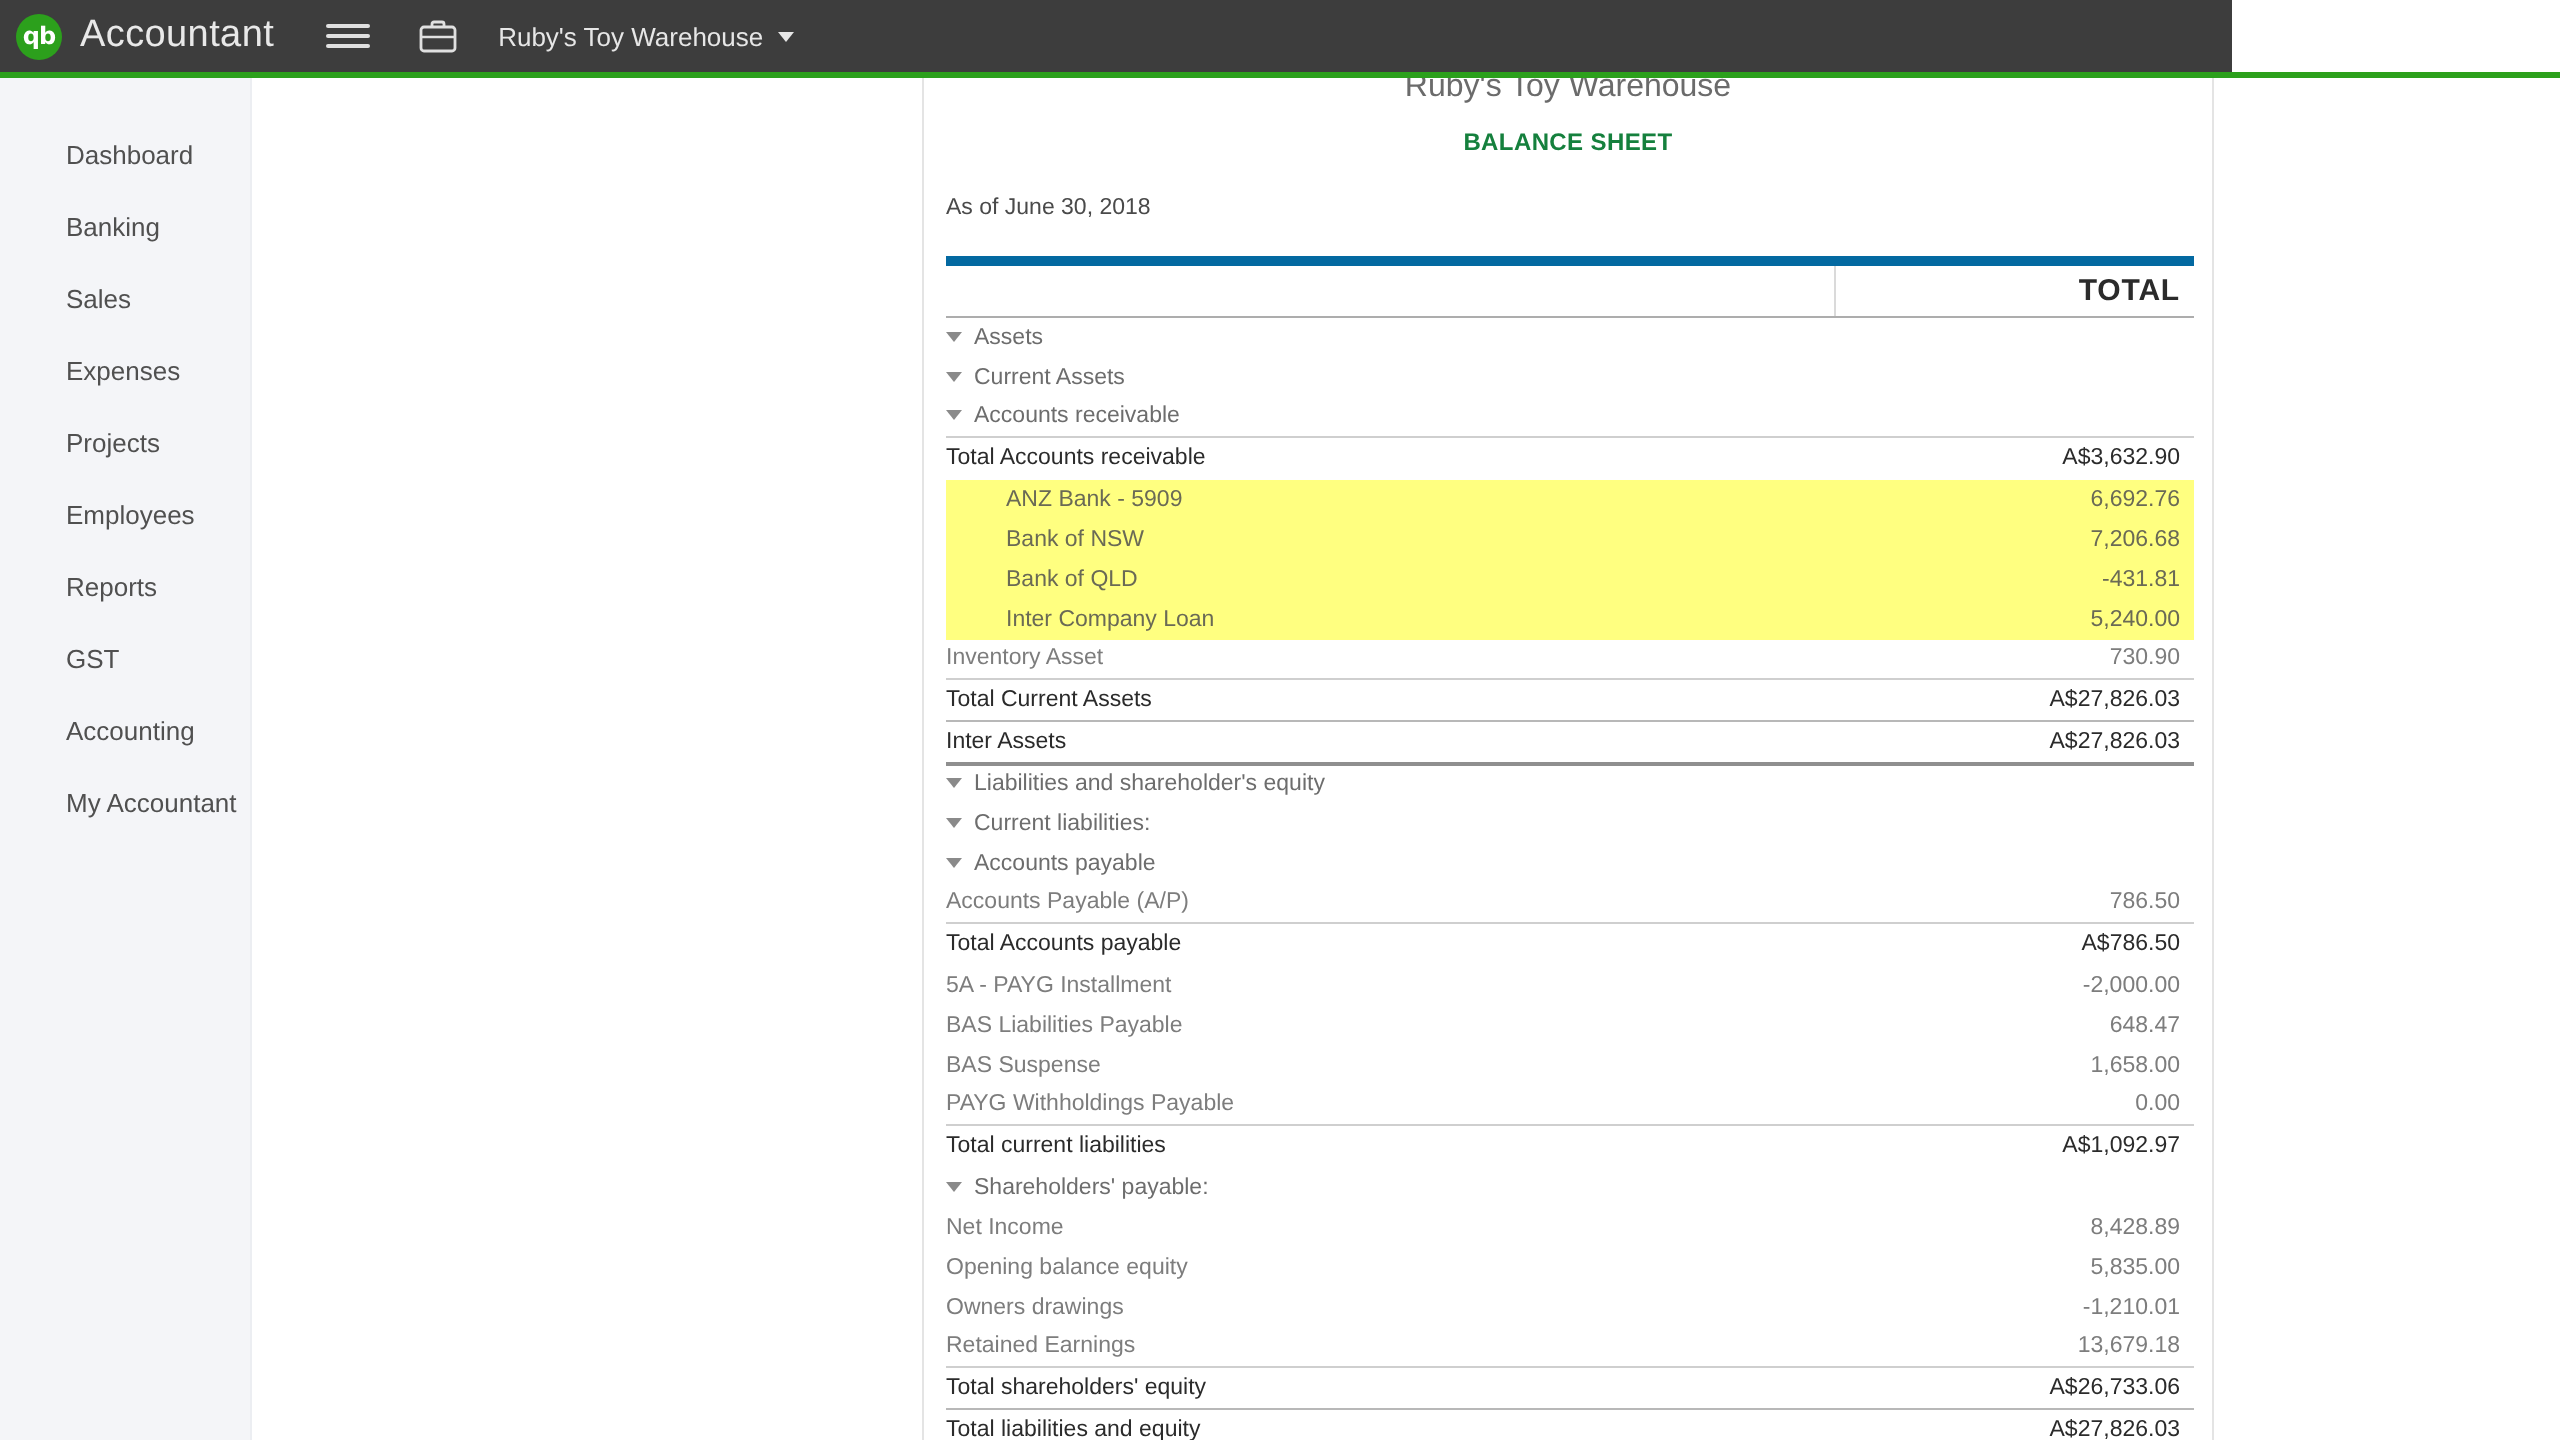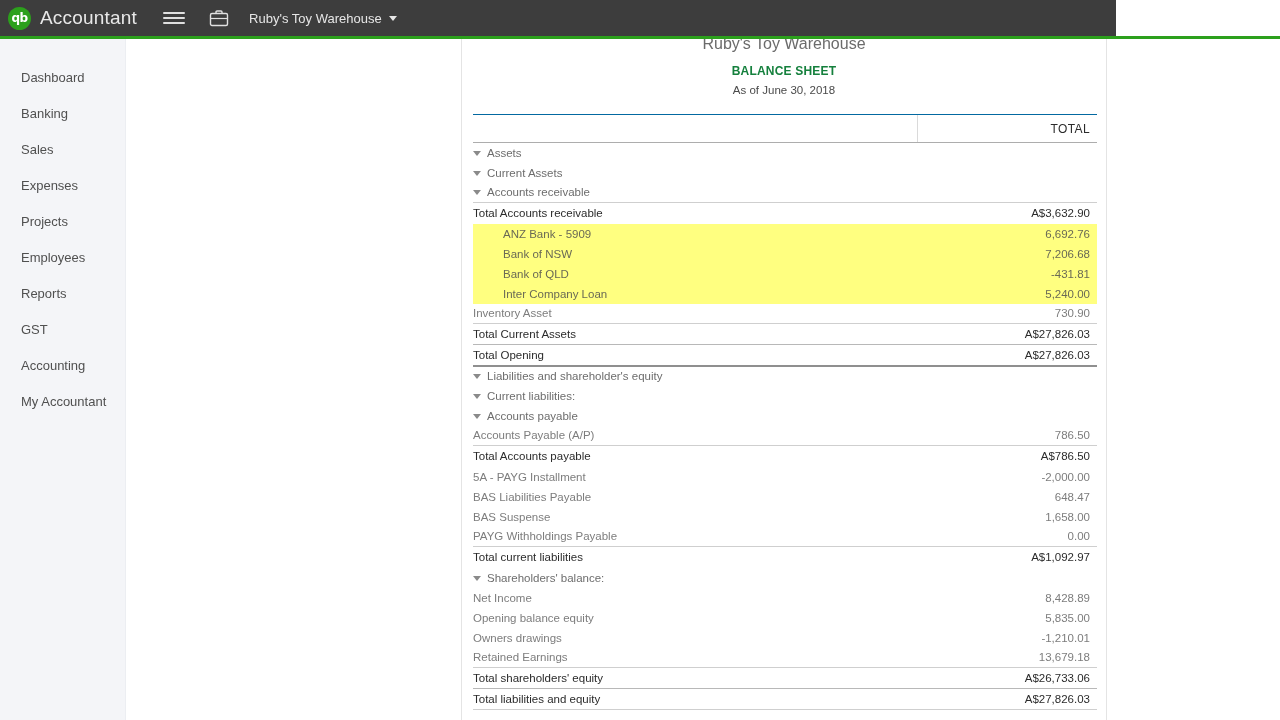--- a/index.html
+++ b/index.html
@@ -65,21 +65,21 @@
   #sidebar {
     position: absolute; top: 39px; left: 0;
     width: 126px; height: 681px;
     background: #f4f5f8;
     border-right: 1px solid #eceef2;
     padding-top: 20px;
     z-index: 10;
   }
   .nav-item {
     height: 36px; display: flex; align-items: center;
-    padding-left: 21px;
+    padding-left: 33px;
     color: #505050; font-size: 13px;
     cursor: pointer;
   }
 
   
   #canvas {
     position: absolute; top: 39px; left: 126px;
     width: 1154px; height: 681px;
     background: #ffffff;
   }
@@ -96,34 +96,34 @@
     text-align: center; color: #6b6b6b;
     font-size: 16px; margin-top: -6px; height: 22px;
     overflow: hidden; line-height: 22px;
   }
   .rpt-title {
     text-align: center; color: #15803d;
     font-size: 12px; font-weight: bold;
     margin-top: 9px; letter-spacing: 0.2px;
   }
   .rpt-sub {
-    text-align: center; color: #4a4a4a;
-    font-size: 11.5px; margin-top: 6px;
+    text-align: left; color: #4a4a4a;
+    font-size: 11.5px; margin-top: 20px;
   }
 
   
   table.bs { width: 100%; border-collapse: collapse; margin-top: 18px; table-layout: fixed; }
   table.bs td, table.bs th { padding: 0; vertical-align: middle; }
   col.c-label { width: 444px; }
   col.c-total { width: 180px; }
 
   tr.hdr th {
-    height: 28px; font-size: 12px; font-weight: normal;
+    height: 28px; font-size: 15px; font-weight: bold;
     color: #2b2b2b; letter-spacing: 0.4px;
-    border-top: 1px solid #0369a1;
+    border-top: 5px solid #0369a1;
     border-bottom: 1px solid #adadad;
   }
   tr.hdr th.th-total { text-align: right; padding-right: 7px; border-left: 1px solid #dadada; }
   tr.hdr th.th-label { text-align: left; }
 
   tr.row td { height: 20px; font-size: 11.5px; color: #7d7d7d; }
   tr.row td.amt { text-align: right; padding-right: 7px; white-space: nowrap; }
 
   
   td.lbl { white-space: nowrap; }
@@ -273,21 +273,21 @@
             </tr>
             <tr class="row">
               <td class="lbl d3"><span>Inventory Asset</span></td>
               <td class="amt">730.90</td>
             </tr>
             <tr class="tot">
               <td class="lbl d1"><span>Total Current Assets</span></td>
               <td class="amt">A$27,826.03</td>
             </tr>
             <tr class="tot grand dbl">
-              <td class="lbl d0"><span>Total Opening</span></td>
+              <td class="lbl d0"><span>Inter Assets</span></td>
               <td class="amt">A$27,826.03</td>
             </tr>
             <tr class="sec row">
               <td class="lbl d0"><span class="caret-r"></span><span>Liabilities and shareholder's equity</span></td>
               <td class="amt"></td>
             </tr>
             <tr class="sec row">
               <td class="lbl d1"><span class="caret-r"></span><span>Current liabilities:</span></td>
               <td class="amt"></td>
             </tr>
@@ -317,21 +317,21 @@
             </tr>
             <tr class="row">
               <td class="lbl d3"><span>PAYG Withholdings Payable</span></td>
               <td class="amt">0.00</td>
             </tr>
             <tr class="tot">
               <td class="lbl d2"><span>Total current liabilities</span></td>
               <td class="amt">A$1,092.97</td>
             </tr>
             <tr class="sec row">
-              <td class="lbl d1"><span class="caret-r"></span><span>Shareholders' balance:</span></td>
+              <td class="lbl d1"><span class="caret-r"></span><span>Shareholders' payable:</span></td>
               <td class="amt"></td>
             </tr>
             <tr class="row">
               <td class="lbl d3"><span>Net Income</span></td>
               <td class="amt">8,428.89</td>
             </tr>
             <tr class="row">
               <td class="lbl d3"><span>Opening balance equity</span></td>
               <td class="amt">5,835.00</td>
             </tr>

